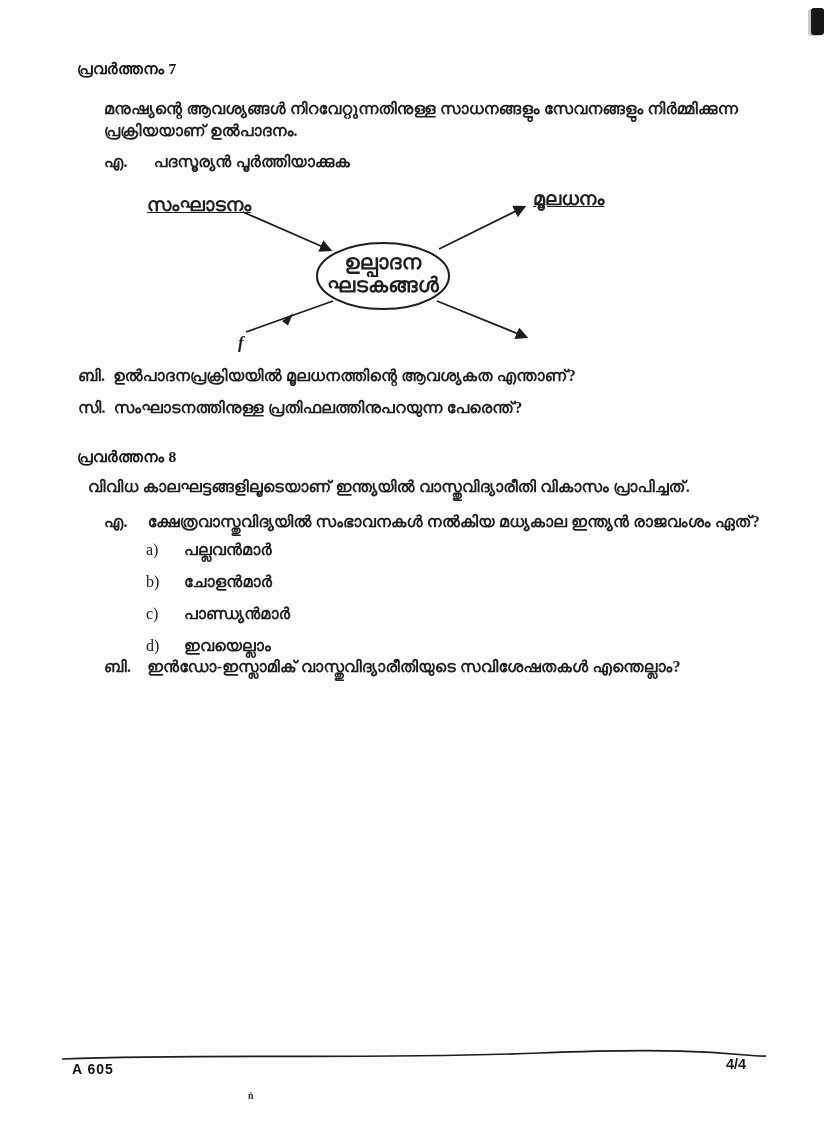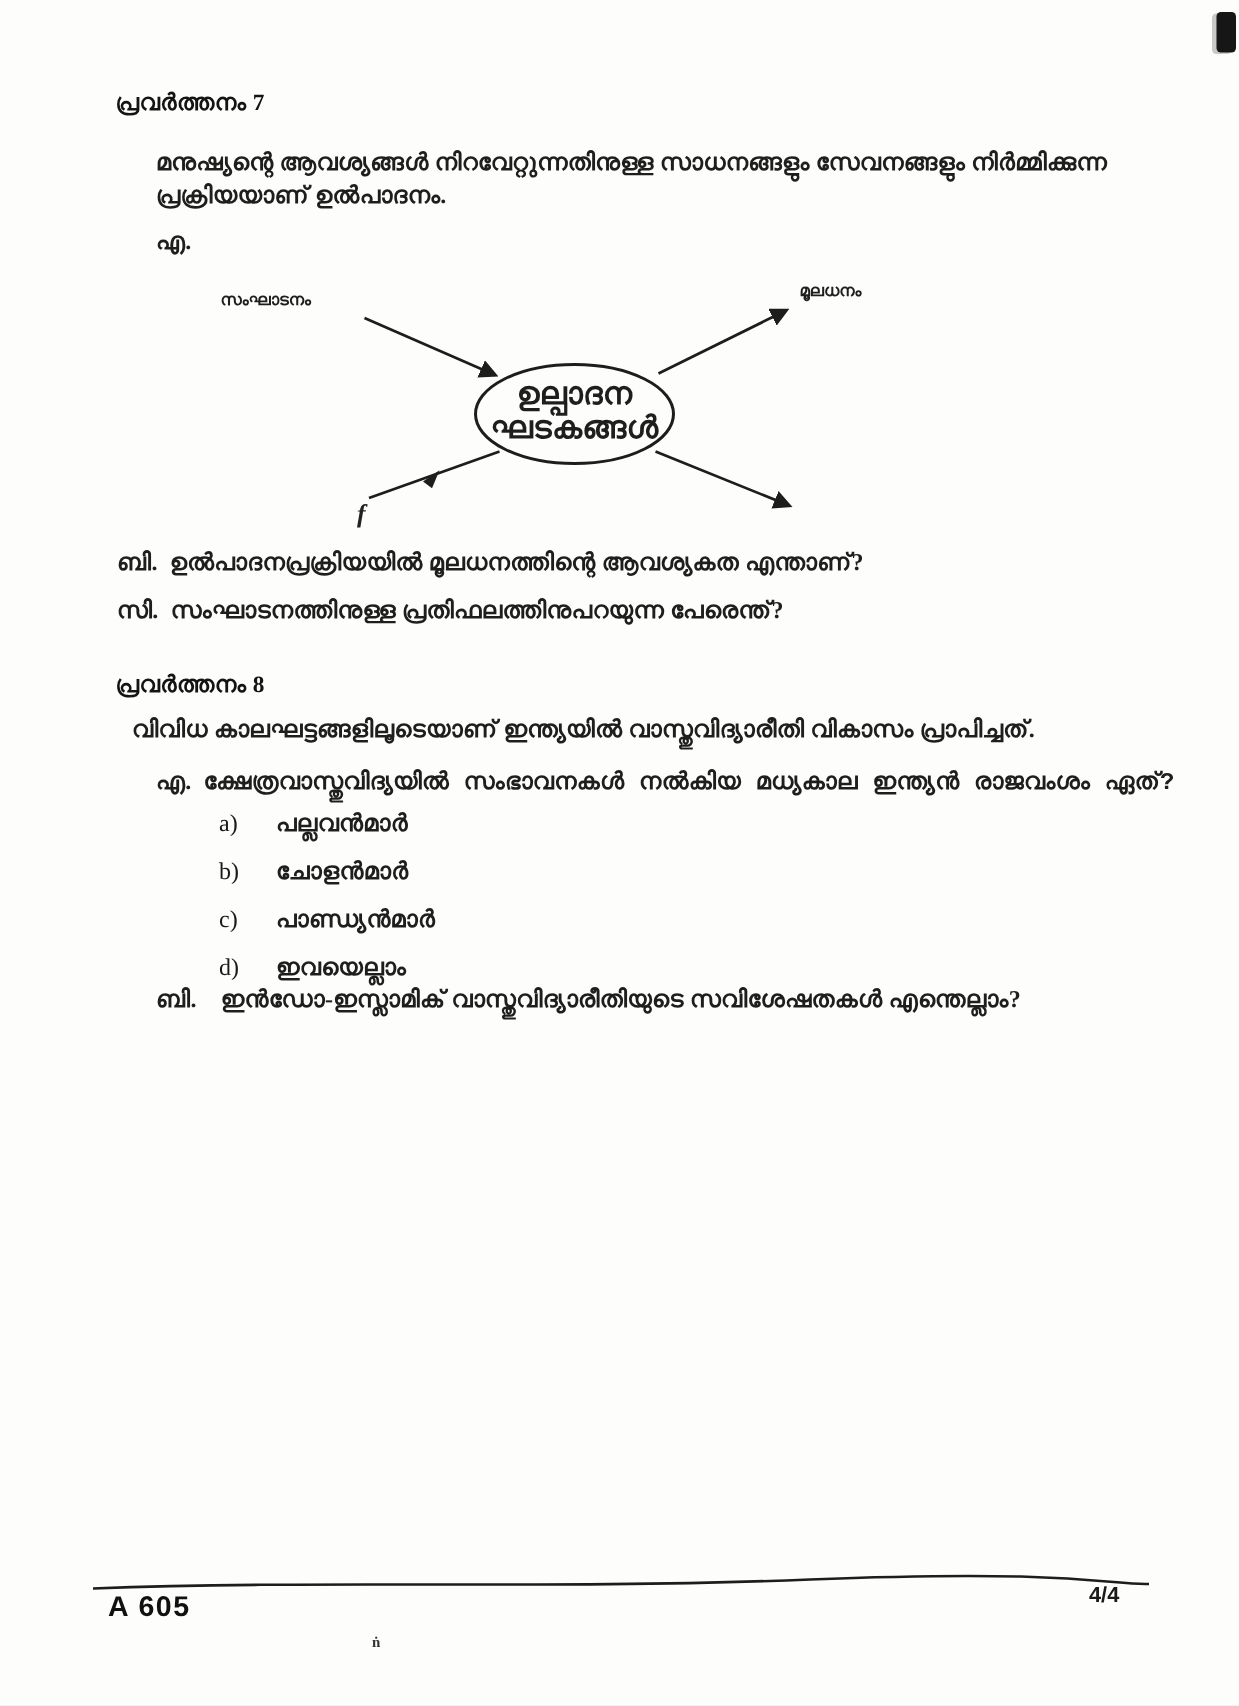--- a/index.html
+++ b/index.html
@@ -14,44 +14,45 @@
     color:#1e1e1e;
   }
   .abs { position:absolute; }
   .ml { font-weight:600; font-size:16px; letter-spacing:0.2px; line-height:1.25; }
   .heading { font-weight:700; font-size:15.5px; letter-spacing:0.3px; color:#141414; }
   .qrow { display:flex; gap:8px; white-space:nowrap; }
   .qlabel { flex:0 0 auto; }
   .optrow { display:flex; align-items:baseline; }
   .optletter { font-family:"Liberation Serif","DejaVu Serif",serif; font-weight:400;
                font-size:16px; width:38px; flex:0 0 auto; color:#1a1a1a; }
-  .diagram-label { font-weight:600; font-size:11px; }
+  .diagram-label { font-weight:600; font-size:19px;text-decoration:underline; }
   .ellipse-text { text-align:center; line-height:23px; font-size:21px; }
   .stray-f { font-style:italic; font-size:17px; font-weight:700; color:#222; }
   .footer-code { font-family:"Liberation Sans","DejaVu Sans",sans-serif;
-                 font-weight:700; font-size:19px; letter-spacing:1px; color:#111; }
+                 font-weight:700; font-size:14px; letter-spacing:1px; color:#111; }
   .footer-page { font-family:"Liberation Sans","DejaVu Sans",sans-serif;
                  font-size:14.5px; font-weight:600; color:#1a1a1a; }
   .corner-mark { width:13px; height:27px; background:#161616; border-radius:3px;
                  box-shadow:-3px 1px 0 0 #c9c9c7; }
   .footer-speck { font-size:10px; font-weight:700; color:#333; }
   svg { display:block; }
 </style>
 </head>
 <body>
 
 <div class="page">
 
   <div class="abs heading ml" style="left:77px; top:59px;">പ്രവർത്തനം 7</div>
 
   <div class="abs ml" style="left:104px; top:99px; width:680px;">മനുഷ്യന്റെ ആവശ്യങ്ങൾ നിറവേറ്റുന്നതിനുള്ള സാധനങ്ങളും സേവനങ്ങളും നിർമ്മിക്കുന്ന</div>
   <div class="abs ml" style="left:104px; top:121px; width:680px;">പ്രക്രിയയാണ് ഉൽപാദനം.</div>
 
   <div class="abs ml qrow" style="left:104px; top:152px;">
     <span class="qlabel">എ.</span>
+    <span style="margin-left:18px;">പദസൂര്യൻ പൂർത്തിയാക്കുക</span>
   </div>
 
   <div class="abs" style="left:130px; top:180px; width:480px; height:180px;">
     <svg width="480" height="180" viewBox="0 0 480 180">
       <defs>
         <marker id="arw" viewBox="0 0 10 10" refX="8" refY="5" markerWidth="7" markerHeight="7" orient="auto-start-reverse">
           <path d="M0,0 L10,5 L0,10 z" fill="#1d1d1d"></path>
         </marker>
       </defs>
 
@@ -84,21 +85,21 @@
     <span class="qlabel">സി.</span>
     <span>സംഘാടനത്തിനുള്ള പ്രതിഫലത്തിനുപറയുന്ന പേരെന്ത്?</span>
   </div>
 
   <div class="abs heading ml" style="left:77px; top:447px;">പ്രവർത്തനം 8</div>
 
   <div class="abs ml" style="left:88px; top:477px; width:680px;">വിവിധ കാലഘട്ടങ്ങളിലൂടെയാണ് ഇന്ത്യയിൽ വാസ്തുവിദ്യാരീതി വികാസം പ്രാപിച്ചത്.</div>
 
   <div class="abs ml qrow" style="left:104px; top:512px;">
     <span class="qlabel">എ.</span>
-    <span style="margin-left:0;font-family:Liberation Mono, monospace;">ക്ഷേത്രവാസ്തുവിദ്യയിൽ സംഭാവനകൾ നൽകിയ മധ്യകാല ഇന്ത്യൻ രാജവംശം ഏത്?</span>
+    <span style="margin-left:12px;">ക്ഷേത്രവാസ്തുവിദ്യയിൽ സംഭാവനകൾ നൽകിയ മധ്യകാല ഇന്ത്യൻ രാജവംശം ഏത്?</span>
   </div>
 
   <div class="abs" style="left:146px; top:540px;">
     <div class="optrow" style="margin-bottom:12px;">
       <span class="optletter">a)</span>
       <span class="ml">പല്ലവൻമാർ</span>
     </div>
     <div class="optrow" style="margin-bottom:12px;">
       <span class="optletter">b)</span>
       <span class="ml">ചോളൻമാർ</span>

